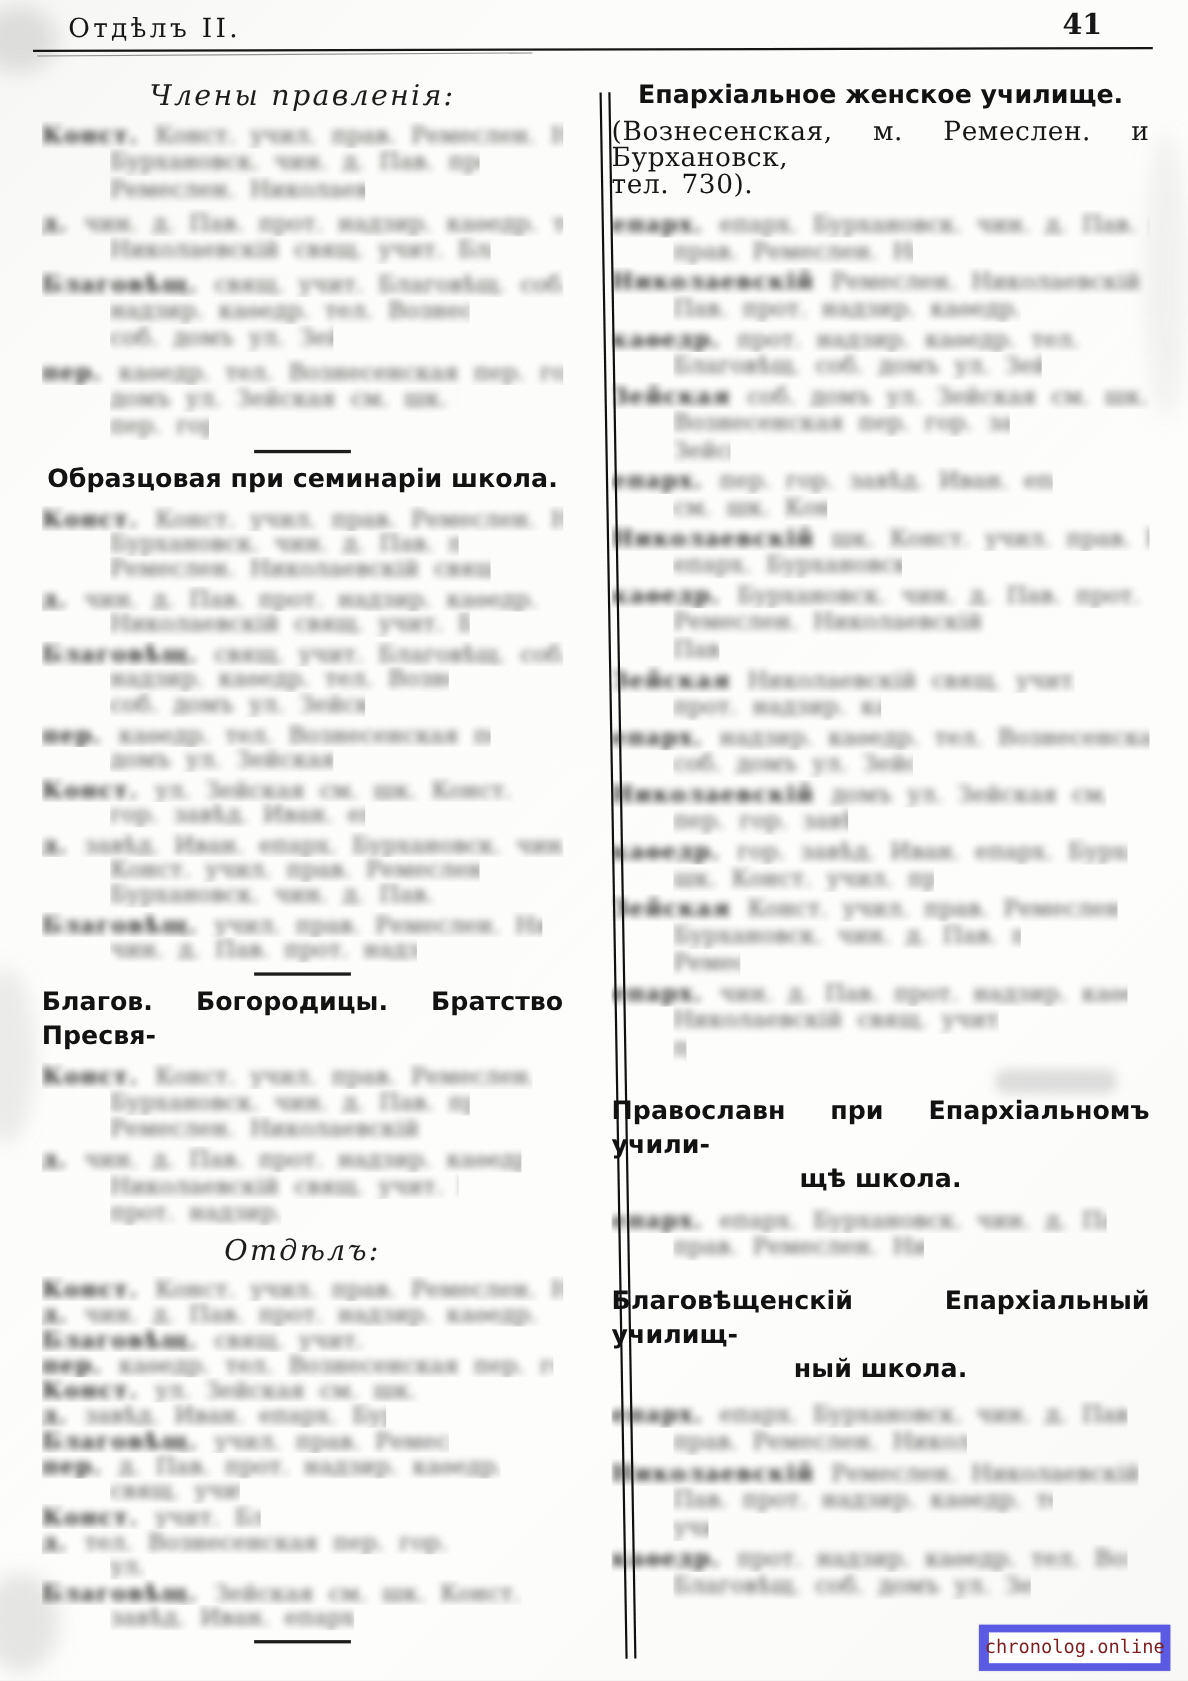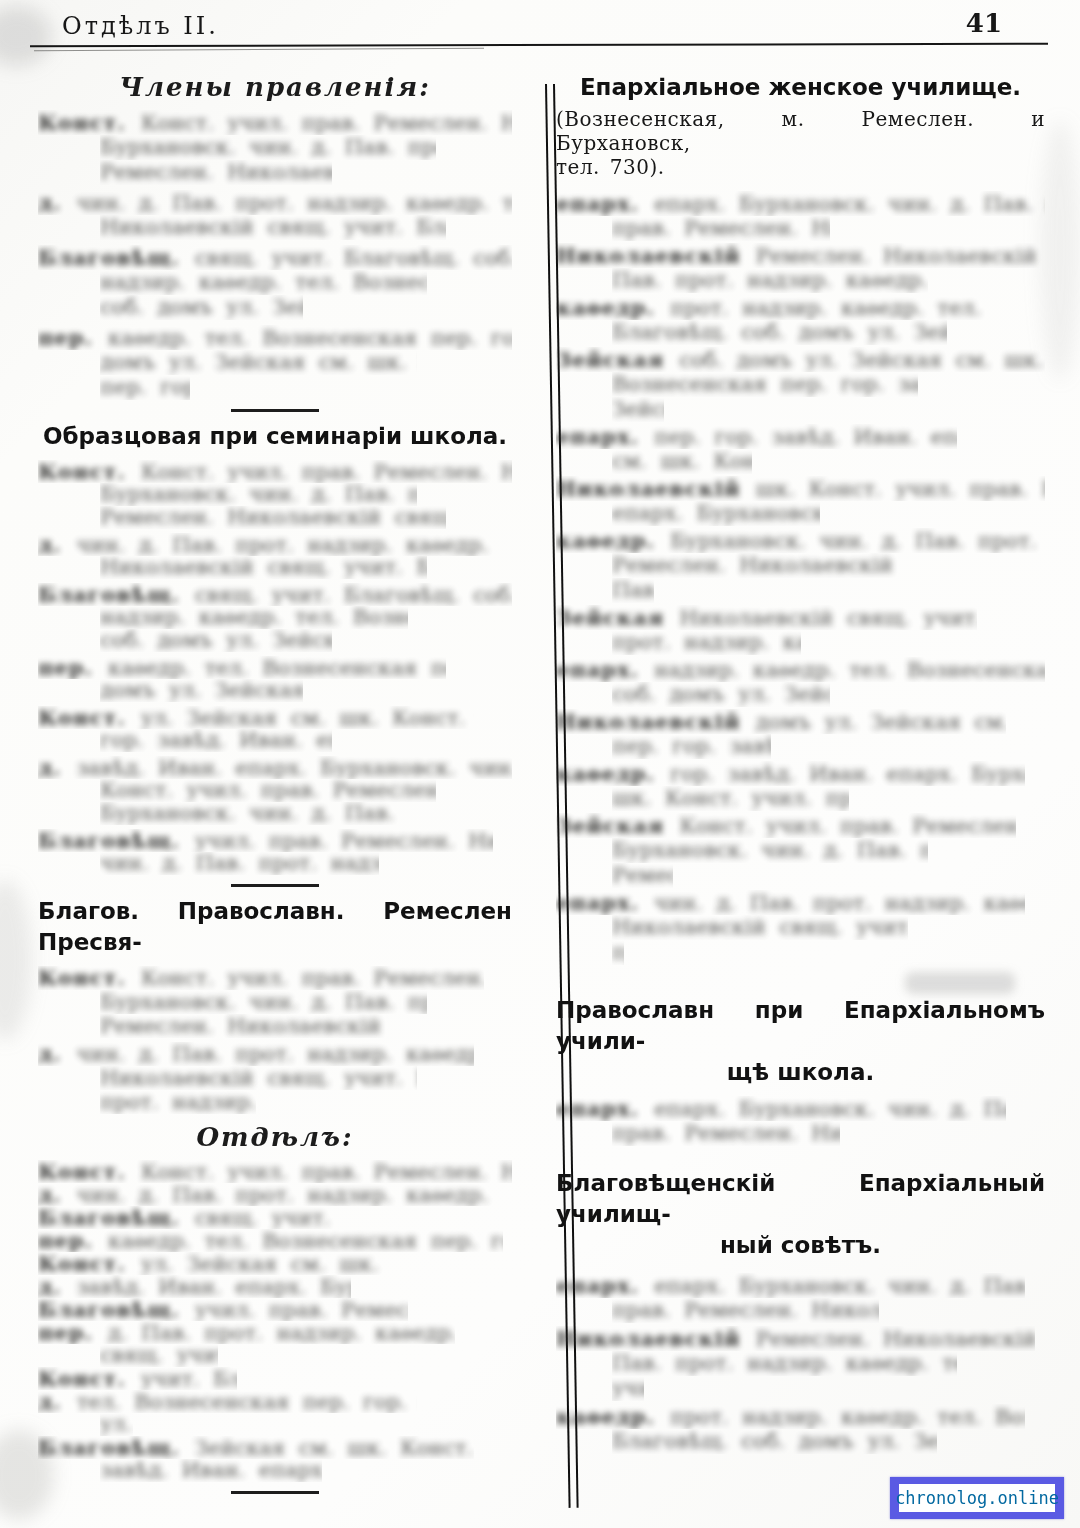--- a/index.html
+++ b/index.html
@@ -30,37 +30,37 @@
   .vdivider{
     position:absolute;left:545px;top:84px;height:1424px;width:6px;
     border-left:2px solid #101010;border-right:2px solid #101010;
     transform:rotate(-.95deg);transform-origin:top center;
   }
 
   .col{position:absolute;top:46px;}
   .col-left{left:38px;width:474px;}
   .col-right{left:556px;width:489px;}
 
-  h2,h3{margin:0;font-weight:bold;}
+  h2,h3{margin:0;font-weight:normal;}
   .h-sans{
     font-family:"DejaVu Sans","Liberation Sans",sans-serif;
     font-weight:bold;font-size:23px;line-height:31px;
     text-align:center;color:#121212;
   }
   .jline{display:block;text-align:justify;text-align-last:justify;}
   .cline{display:block;}
   .h-italic{
     font-style:italic;font-size:26px;letter-spacing:2px;
     text-align:center;color:#1c1c1c;
   }
   .mt26{margin-top:26px;}.mt8{margin-top:8px;}
 
   .hr-small{width:88px;border:0;border-top:3px solid #1d1d1d;margin:9px auto 9px auto;filter:blur(.4px);}
 
-  .address{font-size:20px;line-height:24px;letter-spacing:.5px;word-spacing:3px;margin-top:4px;}
+  .address{font-size:24px;line-height:24px;letter-spacing:.5px;word-spacing:3px;margin-top:4px;}
 
   
   .blur-sec{margin-top:8px;}
   .bentry{}
   .bline{overflow:hidden;}
   .btxt{
     display:block;white-space:nowrap;
     font-size:21px;color:#474745;word-spacing:7px;
     filter:blur(3.4px);opacity:.92;
   }
@@ -75,21 +75,21 @@
     position:absolute;left:890px;top:1477px;width:174px;height:42px;
     background:#5a5ae3;box-shadow:0 0 2px rgba(60,60,200,.5);
     display:flex;align-items:center;justify-content:center;z-index:5;
   }
   .watermark-inner{
     background:#ffffff;width:156px;height:28px;
     display:flex;align-items:center;justify-content:center;
   }
   .watermark-inner span{
     font-family:"DejaVu Sans Mono","Liberation Mono",monospace;
-    font-size:17px;color:#0369a1;letter-spacing:0px;
+    font-size:17px;color:#7f1d1d;letter-spacing:0px;
   }
 </style>
 </head>
 <body>
 
 <div class="page">
 
   <div class="smudge sm1"></div>
   <div class="smudge sm2"></div>
   <div class="smudge sm3"></div>
@@ -220,21 +220,21 @@
           </div>
           <div class="bline" style="height: 23px; line-height: 23px; margin-left: 62px; width: calc(72% - 62px);">
             <span class="btxt">чин. д. Пав. прот. надзир. каѳедр. тел. Вознесенская пер. гор. завѣд. Иван. епарх. Бурхановск. </span>
           </div>
         </div>
       </div>
 
     <hr class="hr-small">
 
     <h2 class="h-sans">
-      <span class="jline">Благов. Православн. Ремеслен Пресвя-</span>
+      <span class="jline">Благов. Богородицы. Братство Пресвя-</span>
     </h2>
 
     <div class="blur-sec">
         <div class="bentry" style="margin-bottom: 4px;">
           <div class="bline" style="height: 24px; line-height: 24px; width: 94%;">
             <span class="btxt"><b class="bsurname">Конст. </b>Конст. учил. прав. Ремеслен. Николаевскій свящ. учит. Благовѣщ. соб. домъ ул. Зейская см. шк. </span>
           </div>
           <div class="bline" style="height: 24px; line-height: 24px; margin-left: 62px; width: calc(82% - 62px);">
             <span class="btxt">Бурхановск. чин. д. Пав. прот. надзир. каѳедр. тел. Вознесенская пер. гор. завѣд. Иван. епарх. </span>
           </div>
@@ -466,21 +466,21 @@
             <span class="btxt"><b class="bsurname">епарх. </b>епарх. Бурхановск. чин. д. Пав. прот. надзир. каѳедр. тел. Вознесенская пер. гор. завѣд. Иван. </span>
           </div>
           <div class="bline" style="height: 25px; line-height: 25px; margin-left: 56px; width: calc(58% - 56px);">
             <span class="btxt">прав. Ремеслен. Николаевскій свящ. учит. Благовѣщ. соб. домъ ул. Зейская см. шк. Конст. учил. </span>
           </div>
         </div>
       </div>
 
     <h2 class="h-sans" style="margin-top:22px">
       <span class="jline">Благовѣщенскій Епархіальный училищ-</span>
-      <span class="cline">ный совѣтъ.</span>
+      <span class="cline">ный школа.</span>
     </h2>
 
     <div class="blur-sec" style="margin-top:12px">
         <div class="bentry" style="margin-bottom: 3px;">
           <div class="bline" style="height: 25px; line-height: 25px; width: 96%;">
             <span class="btxt"><b class="bsurname">епарх. </b>епарх. Бурхановск. чин. д. Пав. прот. надзир. каѳедр. тел. Вознесенская пер. гор. завѣд. Иван. </span>
           </div>
           <div class="bline" style="height: 25px; line-height: 25px; margin-left: 56px; width: calc(66% - 56px);">
             <span class="btxt">прав. Ремеслен. Николаевскій свящ. учит. Благовѣщ. соб. домъ ул. Зейская см. шк. Конст. учил. </span>
           </div>

